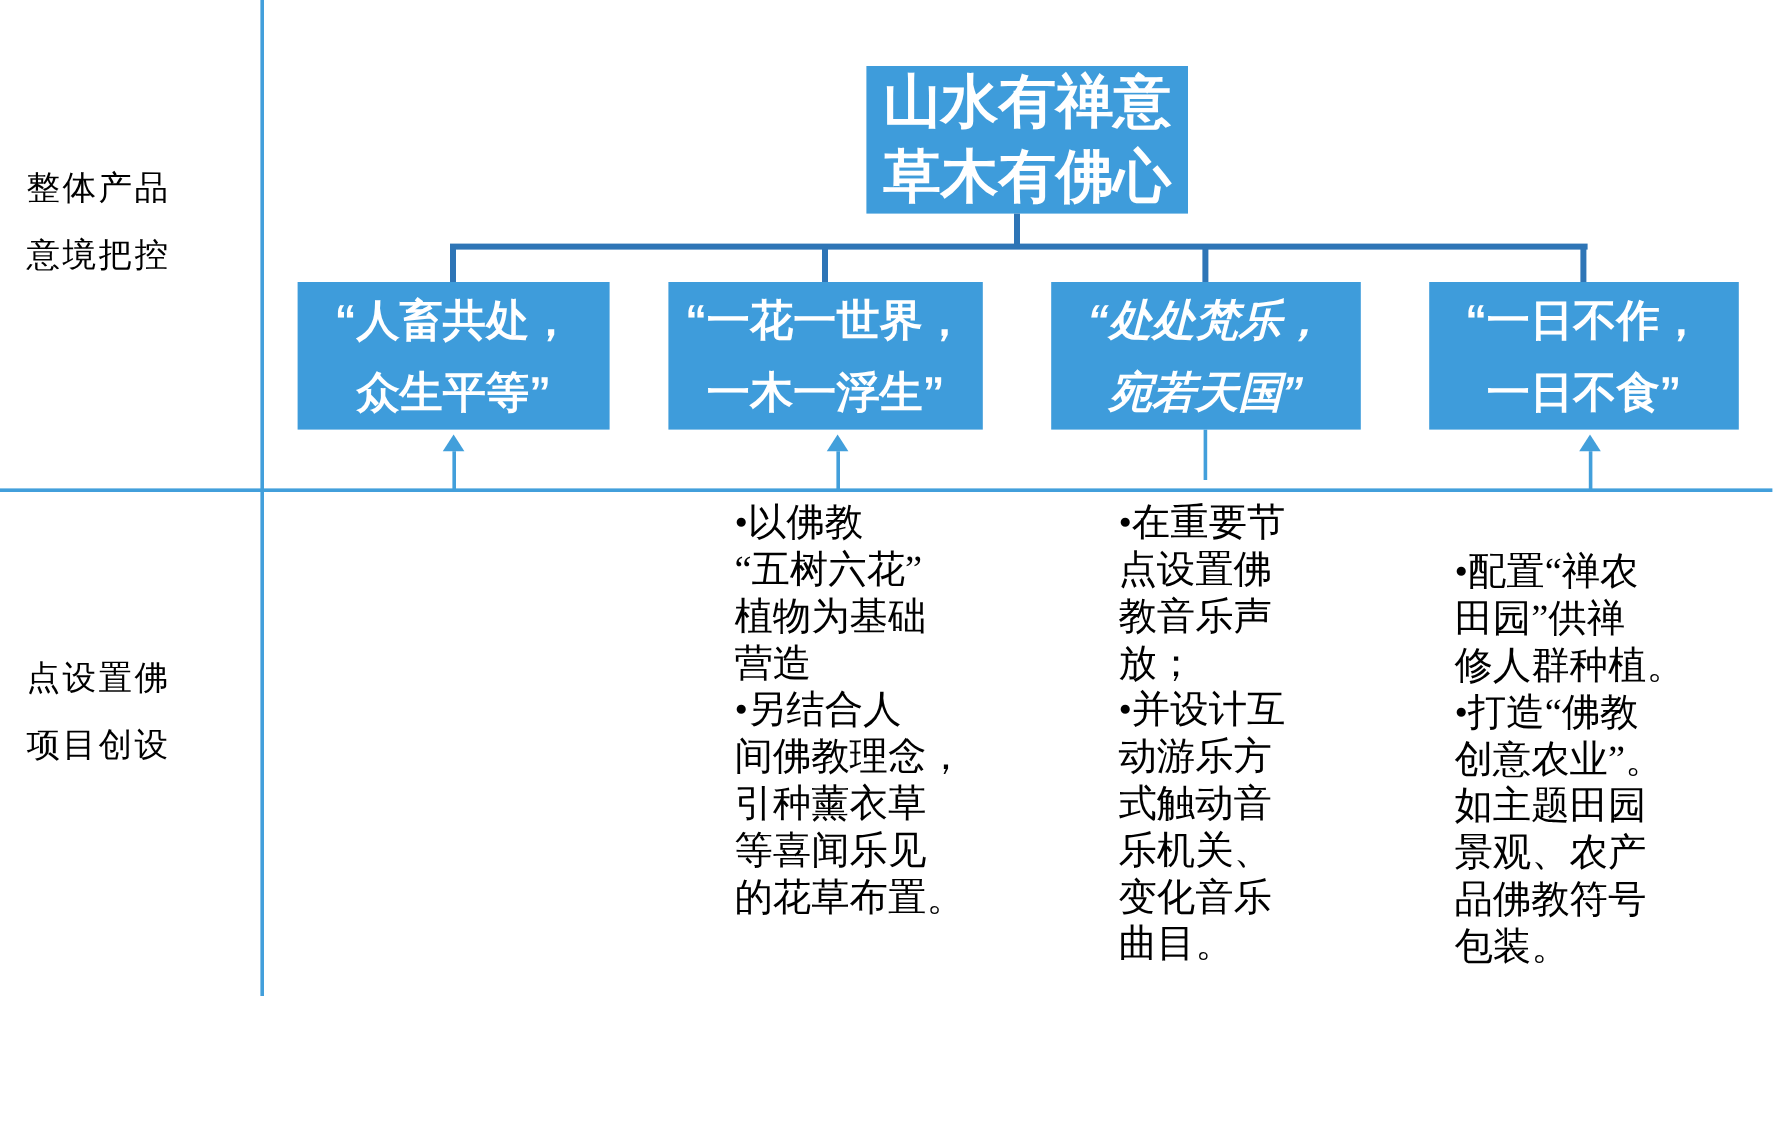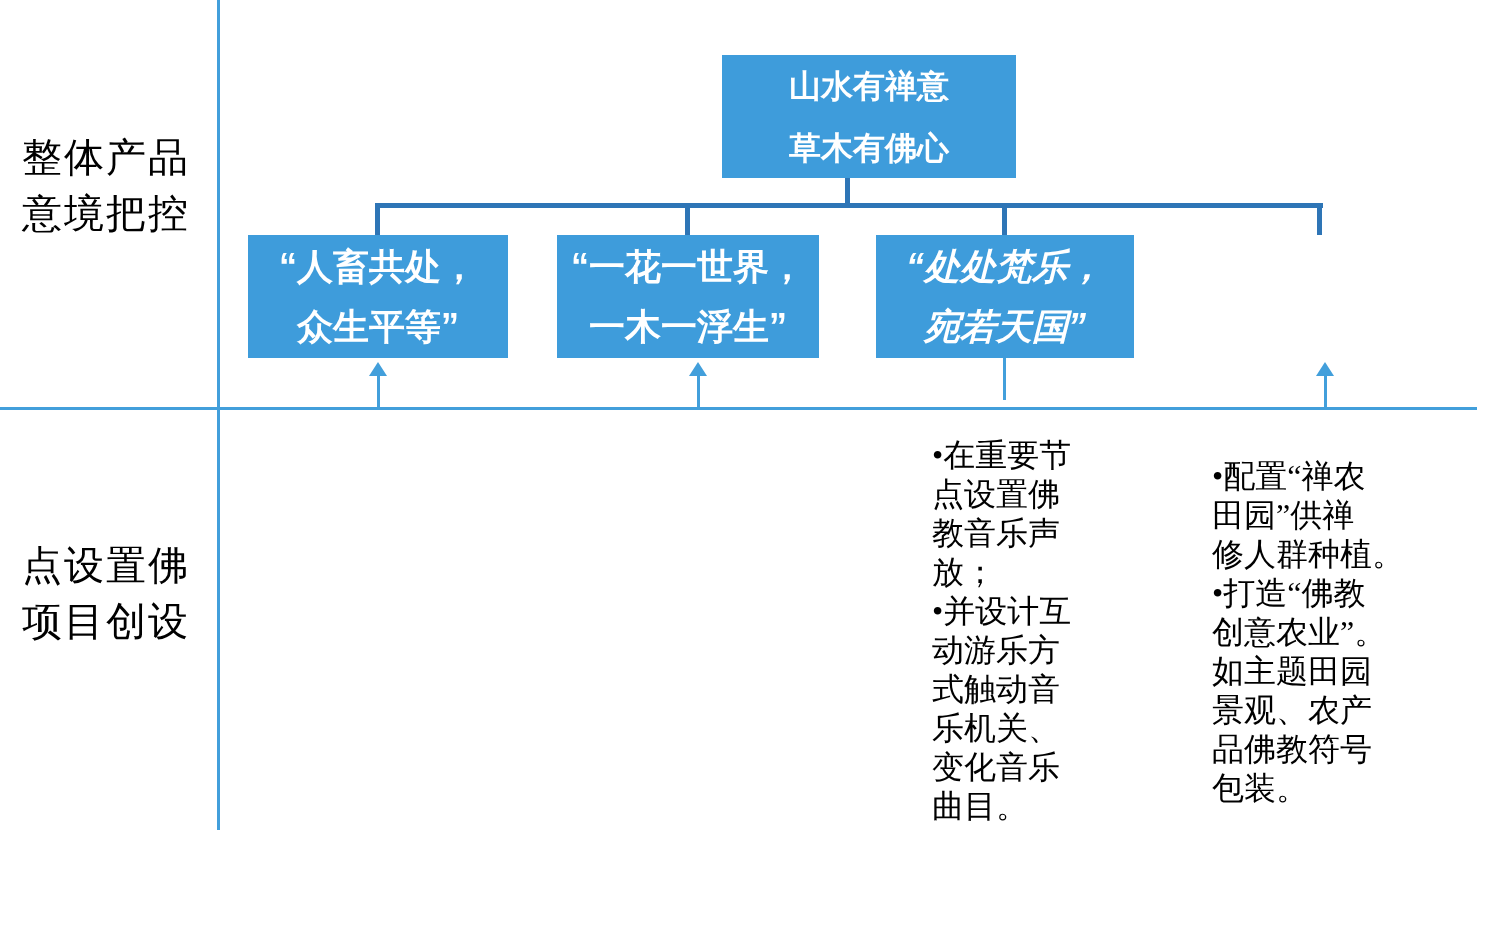--- a/index.html
+++ b/index.html
@@ -9,36 +9,36 @@
     background:#fff;
     overflow:hidden;
     font-family:"Liberation Serif","DejaVu Serif",serif;
   }
   
   .v-sep{position:absolute;left:217px;top:0;width:3px;height:830px;background:var(--thin-line);}
   .h-sep{position:absolute;left:0;top:407px;width:1477px;height:3px;background:var(--thin-line);}
   
   .side-label{
     position:absolute;left:22px;width:200px;
-    font-size:40px;line-height:56px;letter-spacing:2px;
+    font-size:28px;line-height:56px;letter-spacing:2px;
     color:var(--text-dark);white-space:pre-line;
   }
   .side-label.top{top:130px;}
   .side-label.bottom{top:538px;}
   
   .node{
     position:absolute;
     background:var(--box-fill);
     color:var(--box-text);
     font-family:"Liberation Sans","DejaVu Sans",sans-serif;
     font-weight:bold;
     display:flex;align-items:center;justify-content:center;
     text-align:center;white-space:pre-line;
   }
-  .node.root{left:722px;top:55px;width:294px;height:123px;font-size:32px;line-height:62px;}
+  .node.root{left:722px;top:55px;width:268px;height:123px;font-size:48px;line-height:62px;}
   .node.branch{top:235px;height:123px;font-size:36px;line-height:60px;}
   .node.b1{left:248px;width:260px;}
   .node.b2{left:557px;width:262px;}
   .node.b3{left:876px;width:258px;font-style:italic;}
   .node.b4{left:1191px;width:258px;}
   
   .conn{position:absolute;background:var(--connector);}
   .conn.stub{left:845px;top:178px;width:5px;height:27px;}
   .conn.hbar{left:375px;top:203px;width:948px;height:5px;}
   .conn.drop{top:205px;width:5px;height:30px;}
@@ -61,21 +61,21 @@
   .plain-line{position:absolute;left:1003px;top:358px;width:3px;height:42px;background:var(--thin-line);}
   
   .detail{
     position:absolute;top:416px;
     font-size:32px;line-height:39px;
     color:var(--text-dark);
     white-space:pre-line;
   }
   .detail.c1{left:303px;width:235px;}
   .detail.c2{left:612px;width:255px;}
-  .detail.c3{left:932px;width:225px;margin-top:20px;}
+  .detail.c3{left:932px;width:225px;}
   .detail.c4{left:1212px;width:265px;margin-top:41px;}
 </style>
 </head>
 <body>
 
 <div class="stage">
 
   <div class="v-sep"></div>
   <div class="h-sep"></div>
 
@@ -93,35 +93,46 @@
   <div class="conn drop d2"></div>
   <div class="conn drop d3"></div>
   <div class="conn drop d4"></div>
 
   <div class="node branch b2">“一花一世界，
 一木一浮生”</div>
   <div class="node branch b1">“人畜共处，
 众生平等”</div>
   <div class="node branch b3">“处处梵乐，
 宛若天国”</div>
+  <div class="node branch b4">“一日不作，
+一日不食”</div>
 
   <div class="up-arrow a1">
     <div class="head"></div>
     <div class="shaft"></div>
   </div>
   <div class="up-arrow a2">
     <div class="head"></div>
     <div class="shaft"></div>
   </div>
   <div class="plain-line"></div>
   <div class="up-arrow a4">
     <div class="head"></div>
     <div class="shaft"></div>
   </div>
 
+  <div class="detail c2">•以佛教
+“五树六花”
+植物为基础
+营造
+•另结合人
+间佛教理念，
+引种薰衣草
+等喜闻乐见
+的花草布置。</div>
   <div class="detail c3">•在重要节
 点设置佛
 教音乐声
 放；
 •并设计互
 动游乐方
 式触动音
 乐机关、
 变化音乐
 曲目。</div>

